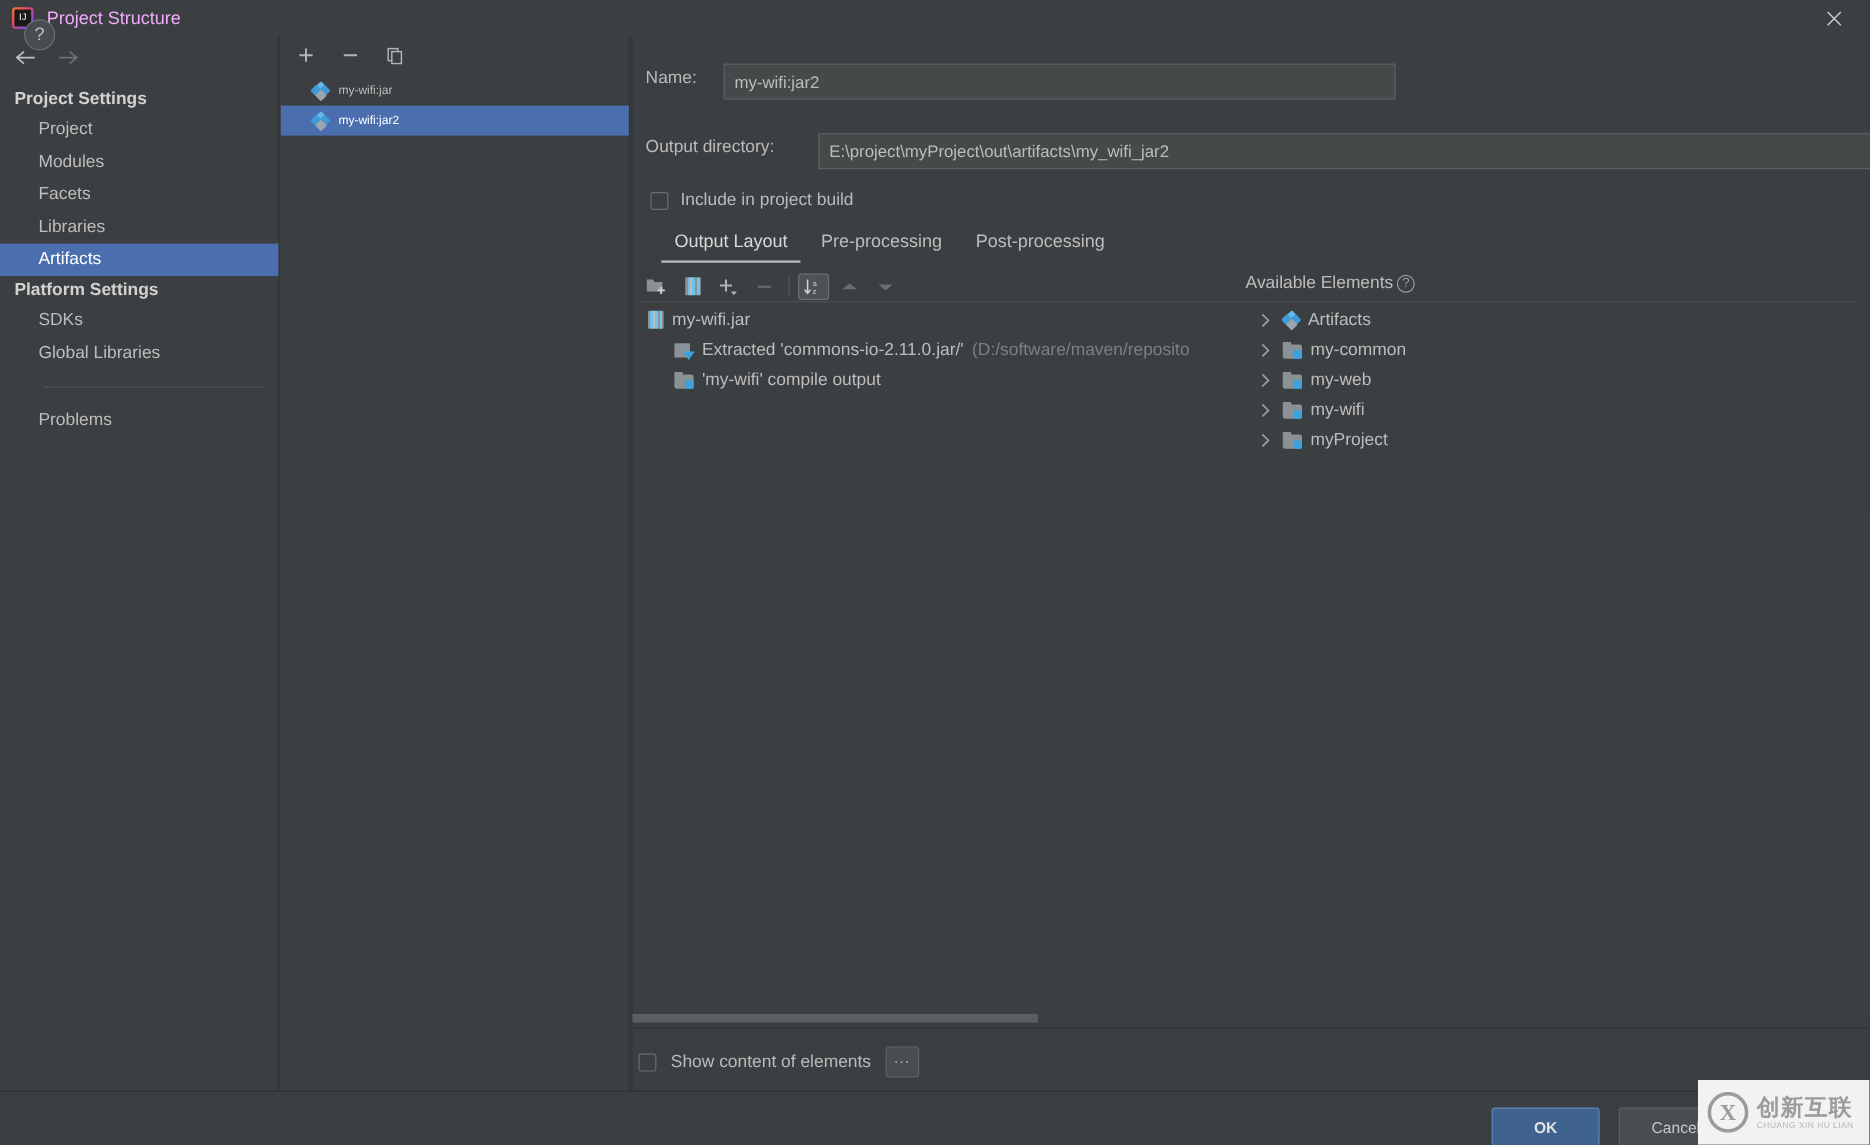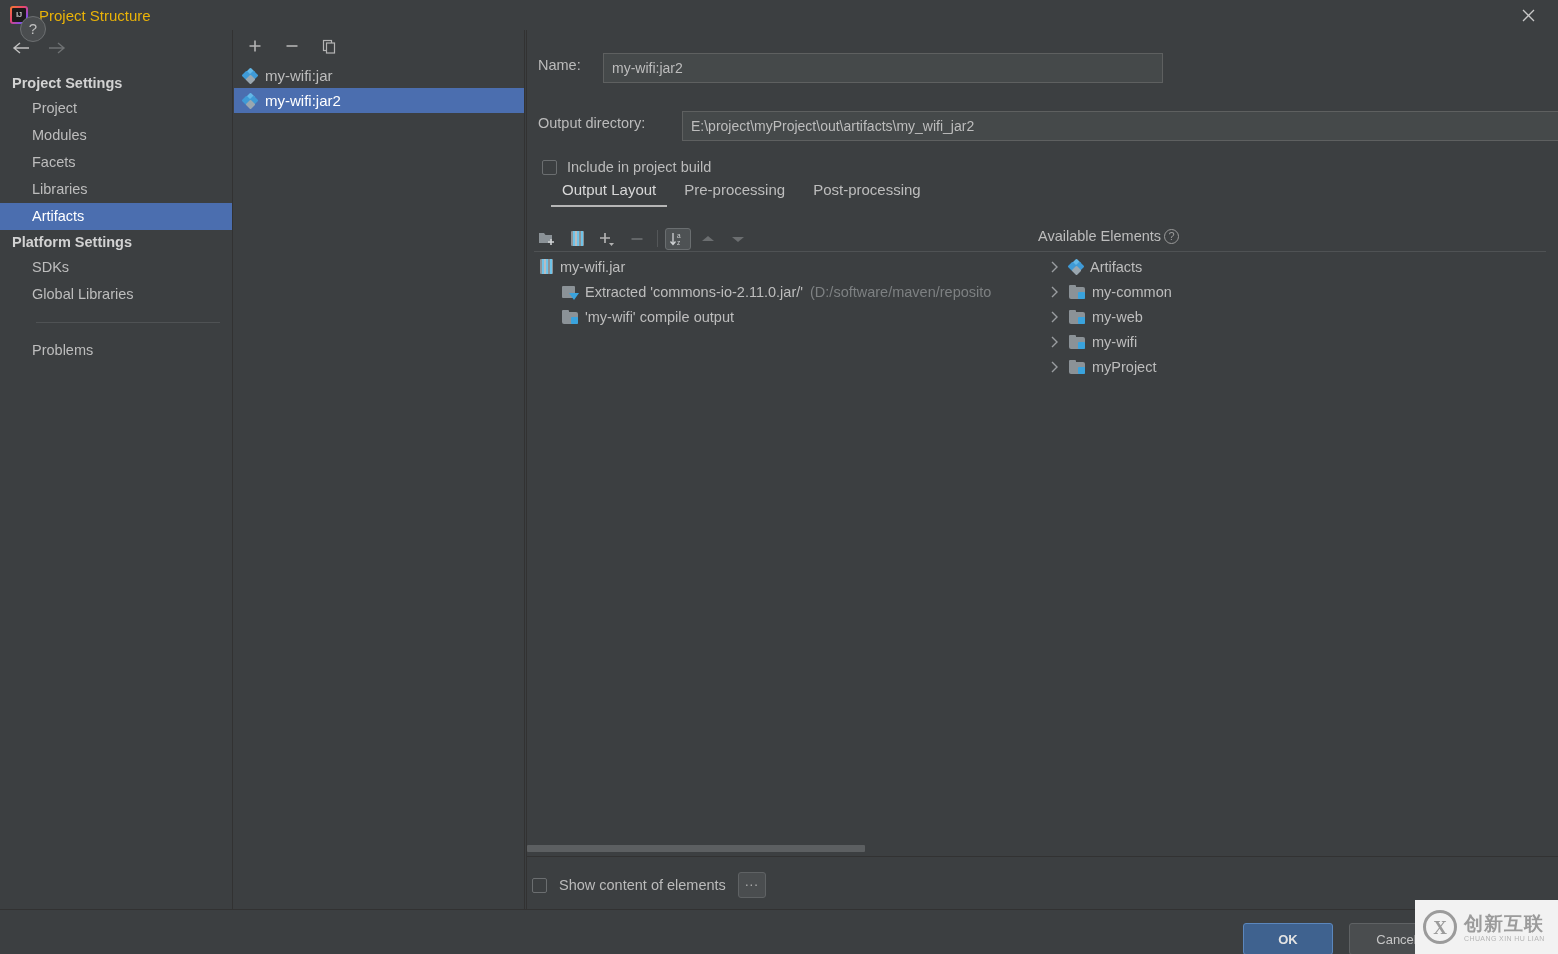--- a/index.html
+++ b/index.html
@@ -49,21 +49,21 @@
     color: #fff;
     font-size: 8px;
     line-height: 14px;
     text-align: center;
     font-family: "Liberation Sans", sans-serif;
     border-radius: 1px;
   }
   .title-text {
     margin-left: 11px;
     font-size: 15px;
-    color: #eab308;
+    color: #f0abfc;
   }
   .titlebar-close {
     position: absolute;
     right: 8px; top: 3px;
     width: 44px; height: 24px;
     display: flex; align-items: center; justify-content: center;
     color: #c8c8c8;
   }
   .titlebar-close svg { display: block; }
 
@@ -128,22 +128,22 @@
     padding-left: 10px;
     gap: 15px;
     color: #b4b4b4;
   }
   .art-tb-btn { width: 22px; height: 22px; display:flex; align-items:center; justify-content:center; }
   .art-list { margin-top: 1px; }
   .art-row {
     height: 25px;
     display: flex;
     align-items: center;
-    padding-left: 9px;
-    font-size: 15px;
+    padding-left: 26px;
+    font-size: 10px;
     color: #bdbdbd;
     white-space: nowrap;
   }
   .art-row.selected {
     background: #4b6eaf;
     color: #ffffff;
   }
   .art-row .lbl { margin-left: 8px; }
 
   
@@ -206,21 +206,21 @@
     border: 1px solid #6b6e70;
     background: #3c3f41;
     border-radius: 2px;
     box-sizing: border-box;
     flex: none;
   }
 
   
   .tabs {
     position: absolute;
-    left: 22px; top: 148px;
+    left: 22px; top: 160px;
     display: flex;
     gap: 0px;
     justify-content: center;
   }
   .tab {
     padding: 3px 14px 9px 14px;
     font-size: 15px;
     color: #bdbdbd;
     position: relative;
     white-space: nowrap;

